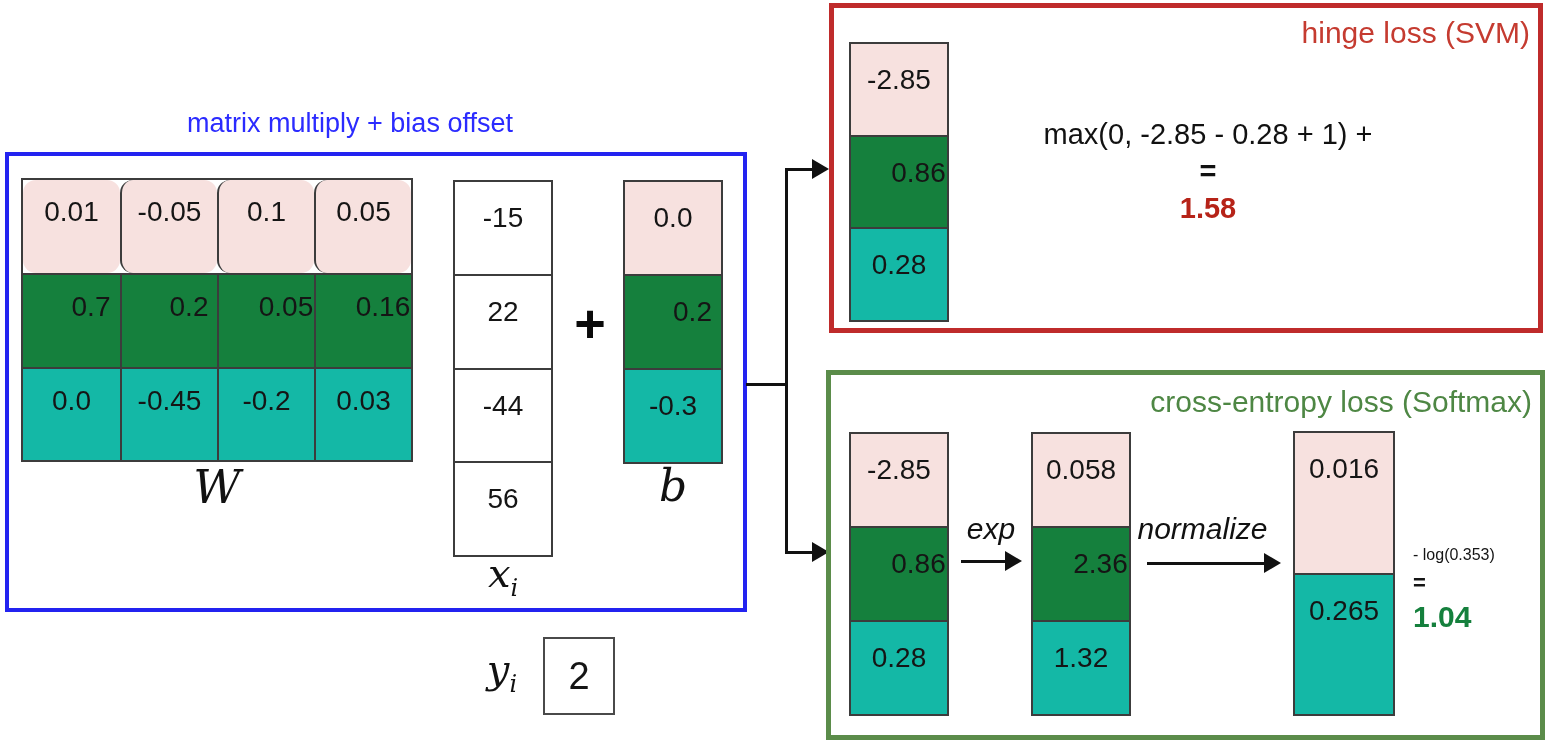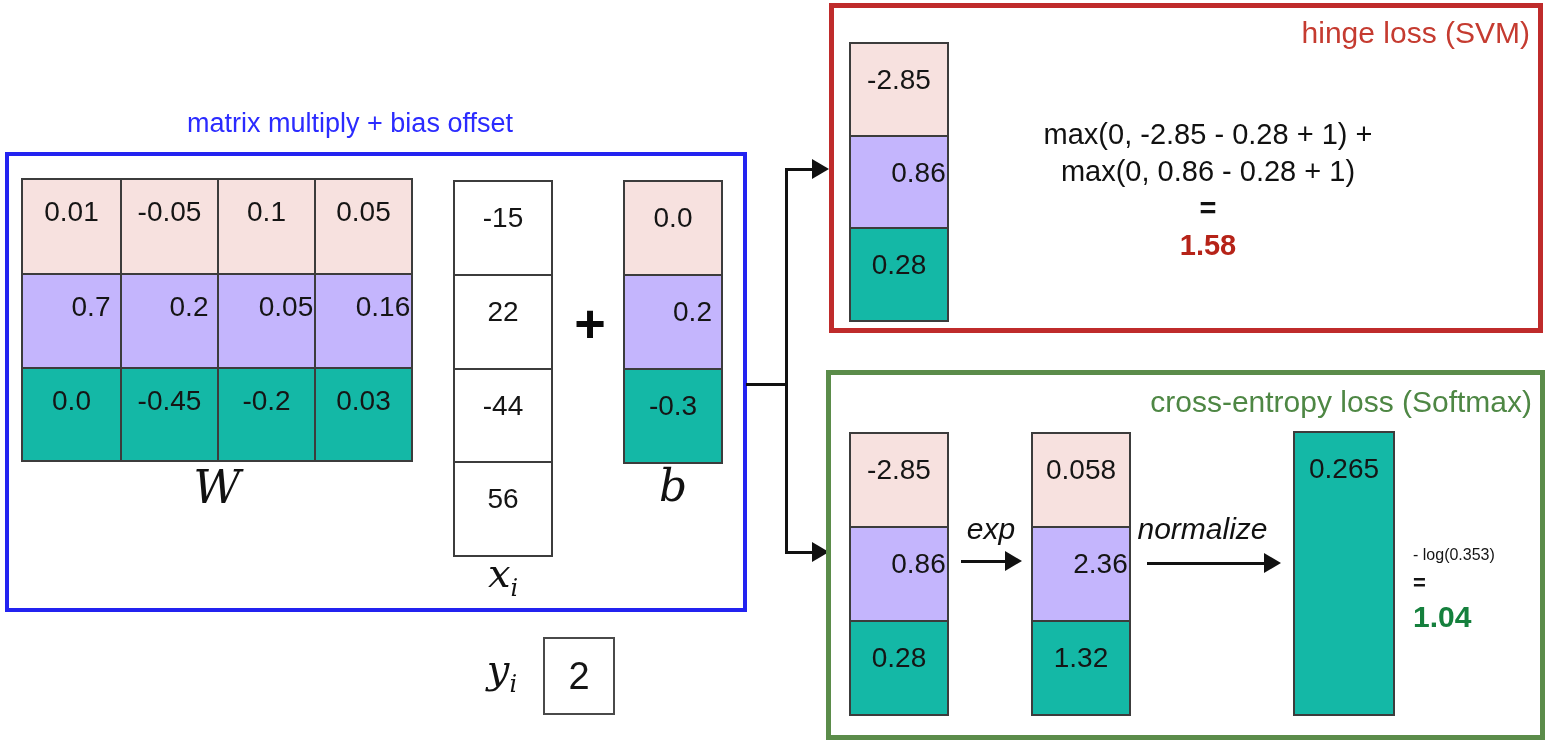--- a/index.html
+++ b/index.html
@@ -6,26 +6,26 @@
   #canvas{
     position:relative;width:1550px;height:750px;background:#ffffff;
     font-family:"Liberation Sans", sans-serif;color:#151515;overflow:hidden;
   }
   .abs{position:absolute;}
   
   .grid{position:absolute;display:grid;border:2px solid #3c3c3c;box-sizing:border-box;background:#fff;}
   .grid .cell{border-left:2px solid #3c3c3c;border-top:2px solid #3c3c3c;text-align:center;
     padding-top:16px;font-size:28px;box-sizing:border-box;}
   .grid .cell:nth-child(4n+1){border-left:none;}
-  .grid .cell:nth-child(-n+4){border-top:none;}
+  .grid .cell:nth-child(-n+4){border-top:none;border-radius:13px;}
   .vec{position:absolute;display:flex;flex-direction:column;border:2px solid #3c3c3c;box-sizing:border-box;background:#fff;}
   .vec .cell{flex:1;border-top:2px solid #3c3c3c;text-align:center;padding-top:20px;font-size:28px;box-sizing:border-box;}
   .vec .cell:first-child{border-top:none;}
   .r0{background:#f7e1df;}
-  .r1{background:#c4b5fd;padding-left:39px;}
+  .r1{background:#15803d;padding-left:39px;}
   .r2{background:#14b8a6;}
   .rw{background:#ffffff;}
   
   .mathlab{font-family:"DejaVu Serif", serif;font-style:italic;color:#111;}
   .mathlab sub{font-size:60%;}
   
   .bluebox{position:absolute;border:4px solid #2323f0;box-sizing:border-box;}
   .redbox{position:absolute;border:5px solid #bf2b2b;box-sizing:border-box;}
   .greenbox{position:absolute;border:5px solid #5b8c4a;box-sizing:border-box;}
   .bluetitle{color:#2b2bff;font-size:27px;text-align:center;}
@@ -101,21 +101,20 @@
   <div class="abs redtitle" style="left:1100px;top:16px;width:430px;">hinge loss (SVM)</div>
 
   <div class="vec" style="left:849px;top:42px;width:100px;height:280px;">
     <div class="cell r0">-2.85</div>
     <div class="cell r1">0.86</div>
     <div class="cell r2">0.28</div>
   </div>
 
   <div class="abs formula" style="left:958px;top:116px;width:500px;">
     <div>max(0, -2.85 - 0.28 + 1) +</div>
-    <div>max(0, 0.86 - 0.28 + 1)</div>
     <div class="bold">=</div>
     <div class="result-red">1.58</div>
   </div>
 
   <div class="greenbox" style="left:826px;top:370px;width:719px;height:370px;"></div>
   <div class="abs greentitle" style="left:1100px;top:385px;width:432px;">cross-entropy loss (Softmax)</div>
 
   <div class="vec" style="left:849px;top:432px;width:100px;height:284px;">
     <div class="cell r0">-2.85</div>
     <div class="cell r1">0.86</div>
@@ -130,20 +129,21 @@
     <div class="cell r0">0.058</div>
     <div class="cell r1">2.36</div>
     <div class="cell r2">1.32</div>
   </div>
 
   <div class="abs itlab" style="left:1132px;top:512px;width:141px;">normalize</div>
   <div class="aline" style="left:1147px;top:562px;width:119px;height:3px;"></div>
   <div class="ah-right" style="left:1264px;top:553px;"></div>
 
   <div class="vec" style="left:1293px;top:431px;width:102px;height:285px;">
+    <div class="cell r0">0.016</div>
     <div class="cell r2">0.265</div>
   </div>
 
   <div class="abs" style="left:1413px;top:546px;width:135px;font-size:16px;">- log(0.353)</div>
   <div class="abs bold" style="left:1413px;top:570px;width:40px;font-size:22px;">=</div>
   <div class="abs result-green" style="left:1413px;top:600px;width:100px;">1.04</div>
 
 </div>
 
 </body></html>

